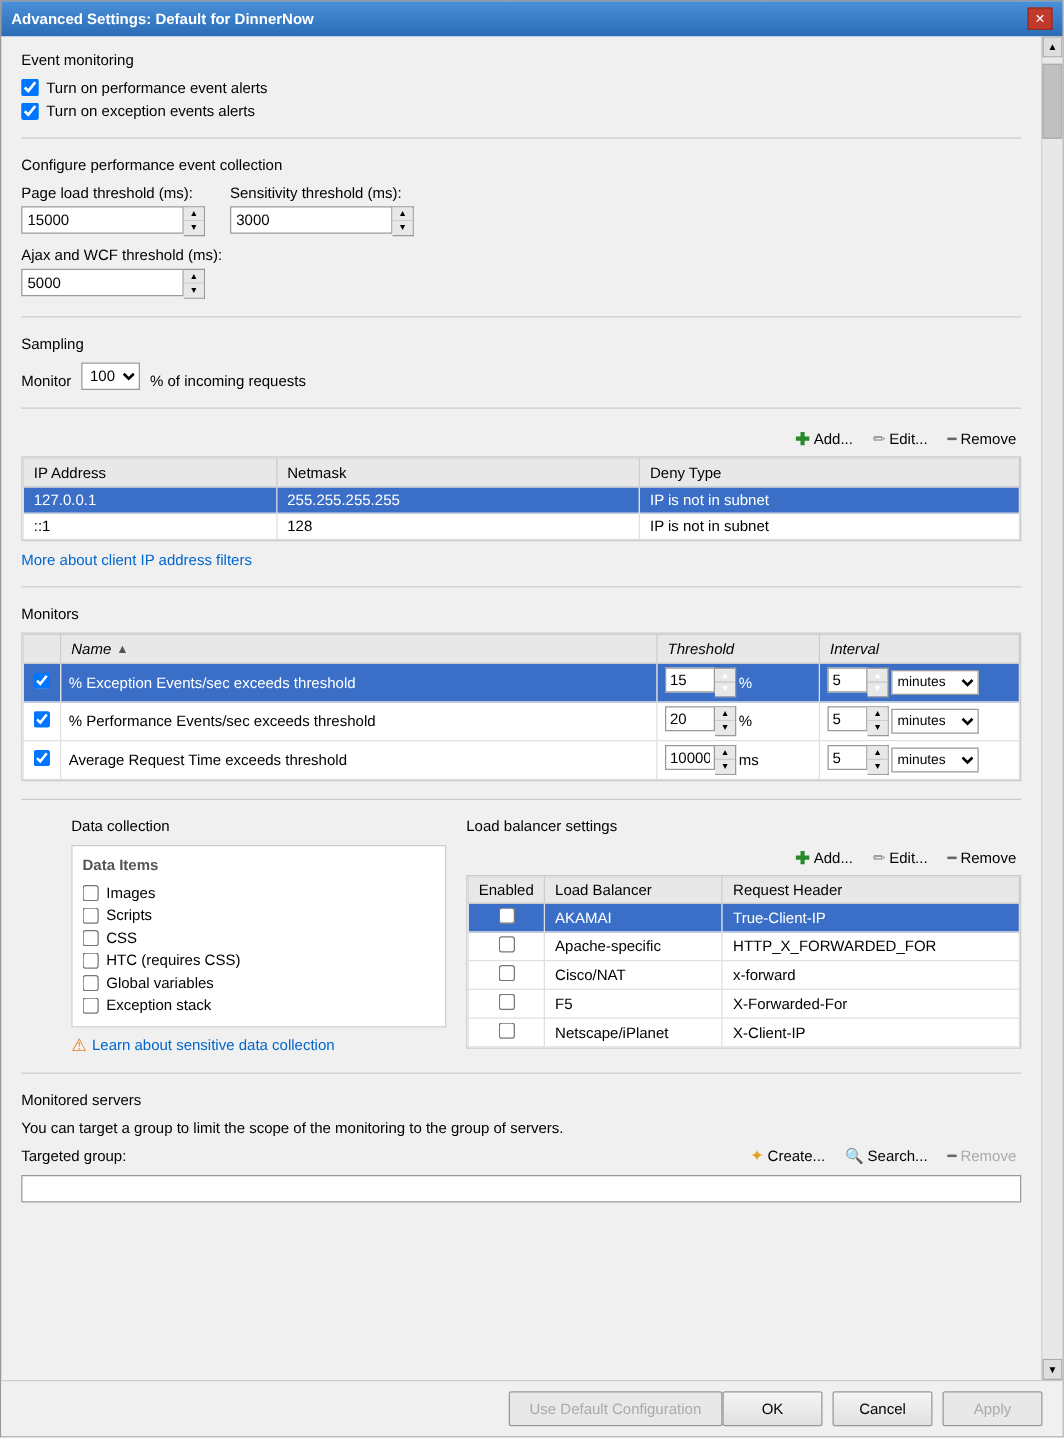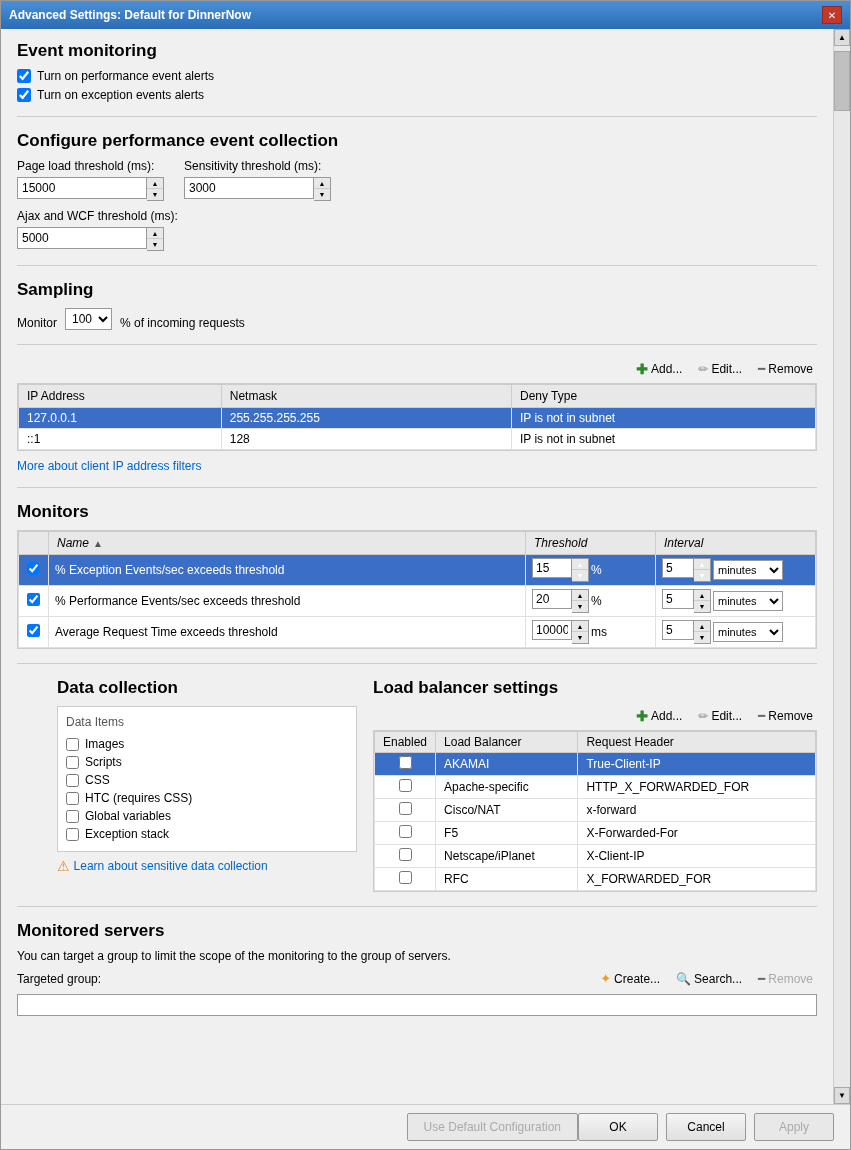--- a/index.html
+++ b/index.html
@@ -78,22 +78,22 @@
     }
     .scroll-thumb {
       width: 100%;
       height: 60px;
       background: #c0c0c0;
       border: 1px solid #aaa;
       position: absolute;
       top: 5px;
     }
     .section-title {
-      font-weight: bold;
-      font-size: 17px;
+      font-weight: normal;
+      font-size: 12px;
       margin-bottom: 8px;
       color: #000;
     }
     .section-divider {
       border: none;
       border-top: 1px solid #ccc;
       margin: 14px 0;
     }
     .checkbox-row {
       display: flex;
@@ -281,21 +281,21 @@
     .lb-section {
       flex: 1;
     }
     .dc-box {
       border: 1px solid #ccc;
       background: white;
       padding: 8px;
     }
     .dc-box-title {
       font-size: 12px;
-      font-weight: normal;
+      font-weight: bold;
       margin-bottom: 6px;
       color: #555;
     }
     .dc-item {
       display: flex;
       align-items: center;
       gap: 6px;
       padding: 2px 0;
     }
     .dc-item input[type="checkbox"] {
@@ -749,27 +749,20 @@
                   <td>F5</td>
                   <td>X-Forwarded-For</td>
                 </tr>
                 <tr>
                   <td style="text-align:center">
                     <input type="checkbox" style="">
                   </td>
                   <td>Netscape/iPlanet</td>
                   <td>X-Client-IP</td>
                 </tr>
-                <tr>
-                  <td style="text-align:center">
-                    <input type="checkbox" style="">
-                  </td>
-                  <td>RFC</td>
-                  <td>X_FORWARDED_FOR</td>
-                </tr>
               </tbody>
             </table>
           </div>
         </div>
       </div>
 
       <hr class="section-divider">
 
       <div class="monitored-servers-section">
         <div class="section-title">Monitored servers</div>

